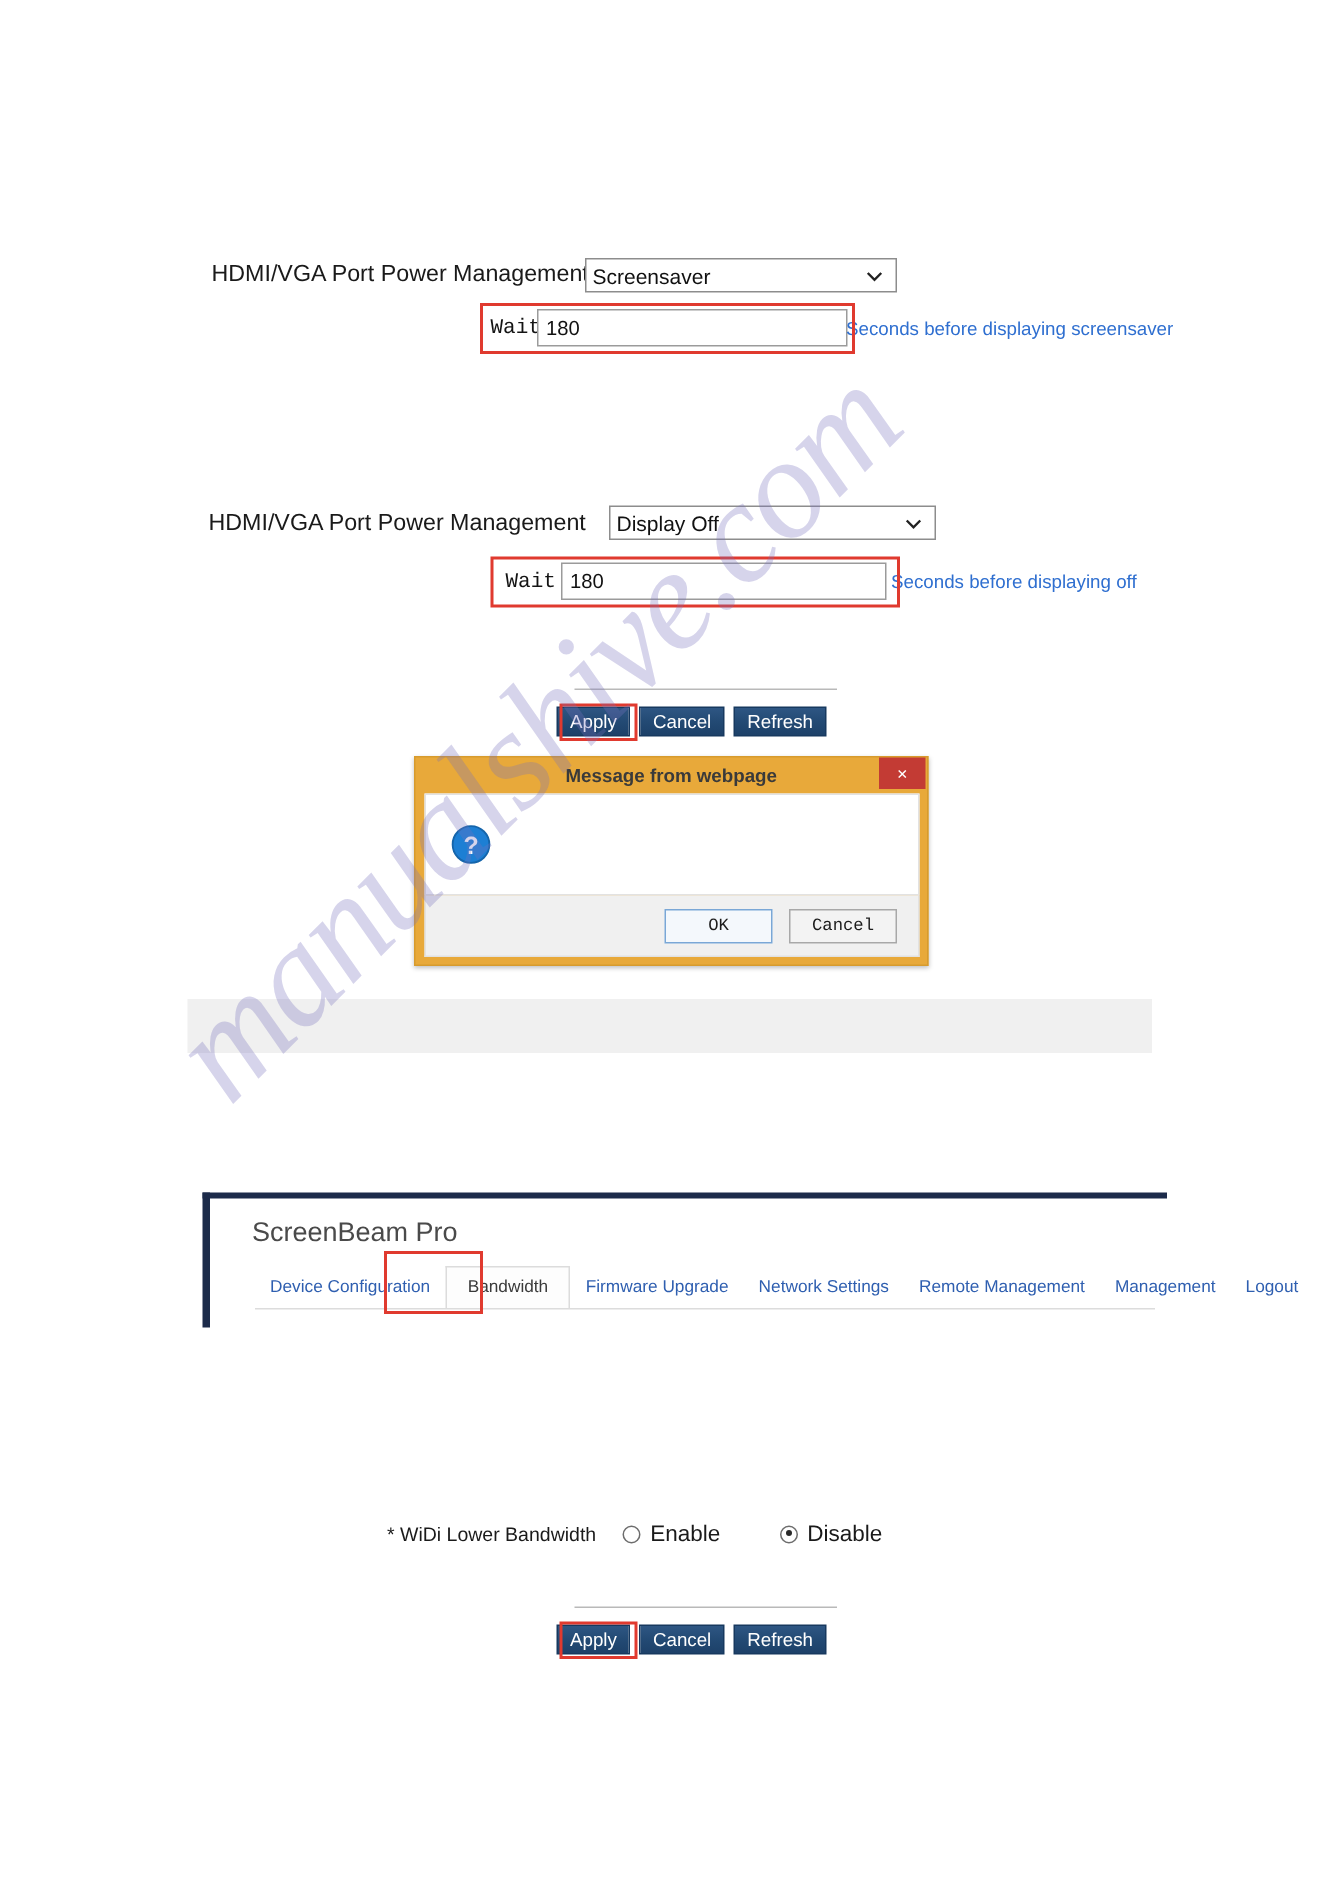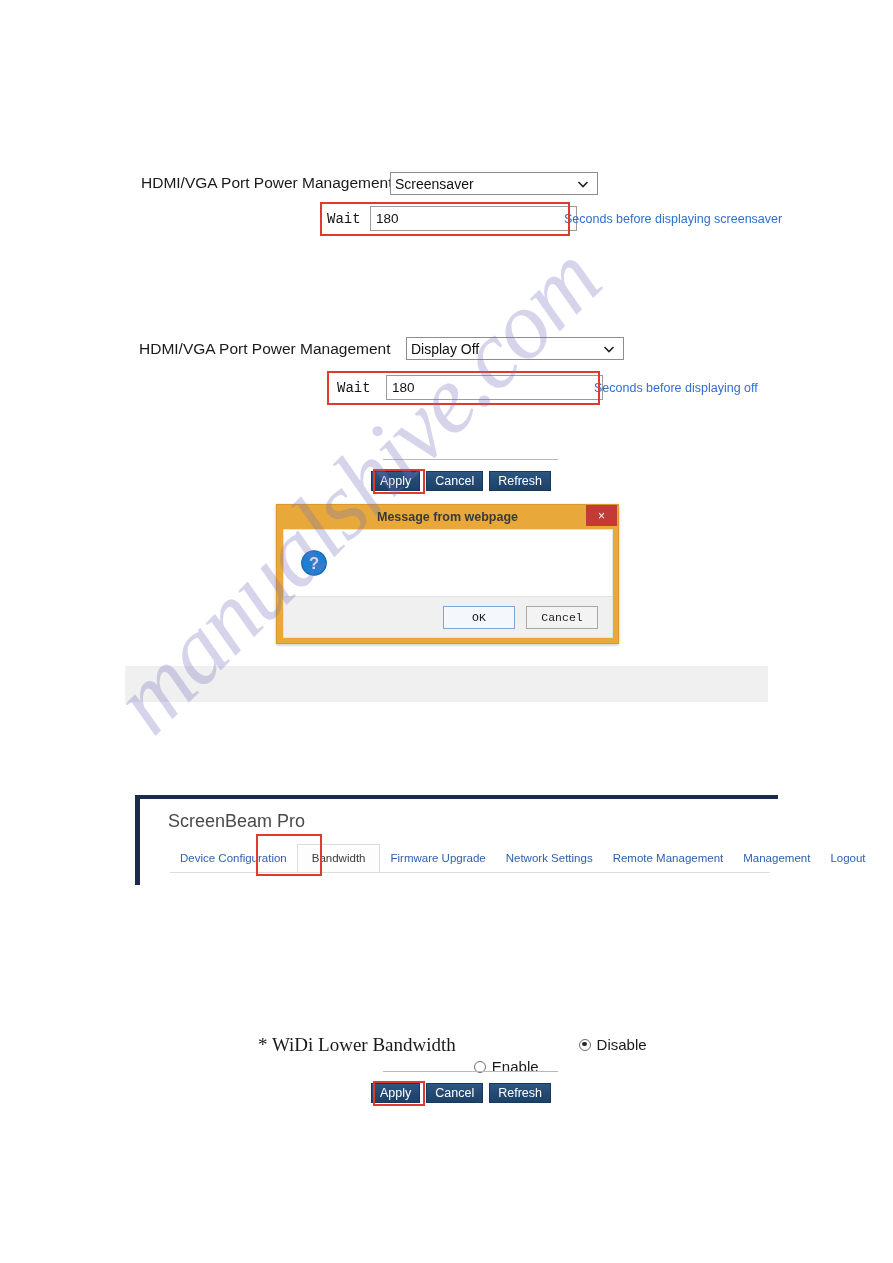--- a/index.html
+++ b/index.html
@@ -81,21 +81,20 @@
     box-sizing: border-box;
     border: 1px solid #9b9b9b;
     background: #ffffff;
     font-family: "Liberation Sans", sans-serif;
     font-size: 13.5px;
     color: #111;
     display: flex;
     align-items: center;
     padding: 0 5px;
     height: 25px;
-    margin-left: 12px;
   }
   .hint {
     font-family: "Liberation Sans", sans-serif;
     font-size: 12.5px;
     color: #2f6fd0;
     white-space: nowrap;
   }
 
   
   .btnstrip { position: absolute; }
@@ -276,22 +275,22 @@
 
   
   #widirow {
     position: absolute;
     left: 258px; top: 1014px;
     display: flex;
     align-items: center;
     white-space: nowrap;
   }
   #widirow .widi-label {
-    font-family: Liberation Serif, serif;
-    font-size: 19px;
+    font-family: Liberation Sans, sans-serif;
+    font-size: 13px;
     color: #1a1a1a;
   }
   #widirow .radio-opt {
     display: flex;
     align-items: center;
     font-family: "Liberation Sans", sans-serif;
     font-size: 15px;
     color: #1a1a1a;
   }
   .radio {
@@ -401,21 +400,21 @@
     <div class="navitem">Network Settings</div>
     <div class="navitem">Remote Management</div>
     <div class="navitem">Management</div>
     <div class="navitem">Logout</div>
   </div>
 </div>
 <div class="redbox" style="left:256px; top:834px; width:66px; height:42px;"></div>
 
 <div id="widirow">
   <span class="widi-label">* WiDi Lower Bandwidth</span>
-  <span class="radio-opt" style="margin-left:18px;margin-top:44px;">
+  <span class="radio-opt" style="margin-left:18px;">
     <span class="radio"></span>
     <span>Enable</span>
   </span>
   <span class="radio-opt" style="margin-left:40px;">
     <span class="radio checked"></span>
     <span>Disable</span>
   </span>
 </div>
 
 <div class="btnstrip" style="left:371px; top:1071px;">

